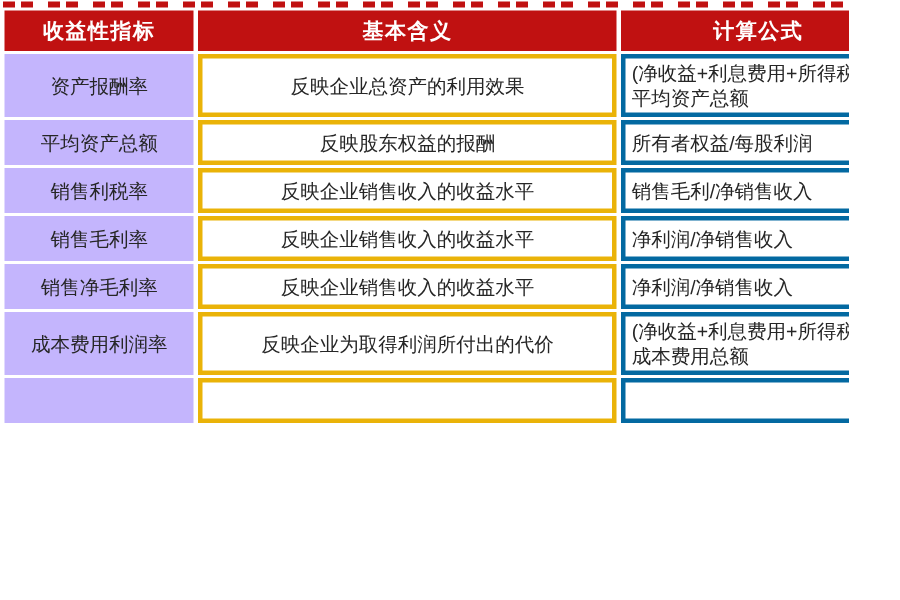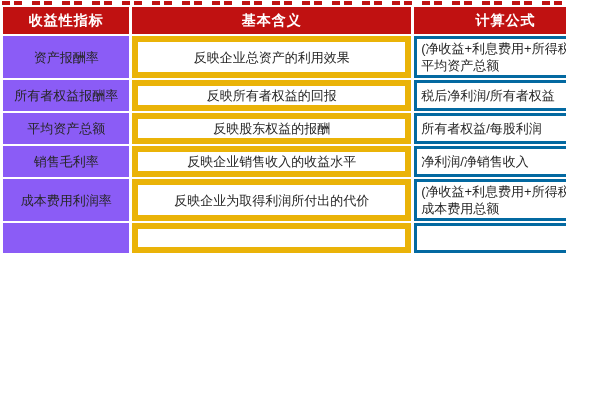--- a/index.html
+++ b/index.html
@@ -50,26 +50,26 @@
     box-sizing: border-box;
     height: 30px;
     font-size: 13px;
     line-height: 17px;
     color: #262626;
     vertical-align: middle;
     padding: 1px 5px;
     word-break: break-all;
   }
   td.cell-indicator {
-    background: #8b5cf6;
+    background: #c4b5fd;
     text-align: center;
   }
   td.cell-meaning {
     background: #ffffff;
-    border: 6px solid #eab308;
+    border: 3px solid #eab308;
     text-align: center;
   }
   td.cell-formula {
     background: #ffffff;
     border: 3px solid #0369a1;
     text-align: left;
     padding-left: 4px;
   }
 </style>
 </head>
@@ -93,31 +93,36 @@
       </tr>
     </thead>
     <tbody>
 
     <tr>
           <td class="cell-indicator">资产报酬率</td>
           <td class="cell-meaning">反映企业总资产的利用效果</td>
           <td class="cell-formula">(净收益+利息费用+所得税)/平均资产总额</td>
         </tr>
         <tr>
-          <td class="cell-indicator">所有者权益报酬率</td>
-          <td class="cell-meaning">反映所有者权益的回报</td>
-          <td class="cell-formula">税后净利润/所有者权益</td>
-        </tr>
-        <tr>
           <td class="cell-indicator">平均资产总额</td>
           <td class="cell-meaning">反映股东权益的报酬</td>
           <td class="cell-formula">所有者权益/每股利润</td>
         </tr>
         <tr>
+          <td class="cell-indicator">销售利税率</td>
+          <td class="cell-meaning">反映企业销售收入的收益水平</td>
+          <td class="cell-formula">销售毛利/净销售收入</td>
+        </tr>
+        <tr>
           <td class="cell-indicator">销售毛利率</td>
+          <td class="cell-meaning">反映企业销售收入的收益水平</td>
+          <td class="cell-formula">净利润/净销售收入</td>
+        </tr>
+        <tr>
+          <td class="cell-indicator">销售净毛利率</td>
           <td class="cell-meaning">反映企业销售收入的收益水平</td>
           <td class="cell-formula">净利润/净销售收入</td>
         </tr>
         <tr>
           <td class="cell-indicator">成本费用利润率</td>
           <td class="cell-meaning">反映企业为取得利润所付出的代价</td>
           <td class="cell-formula">(净收益+利息费用+所得税)/成本费用总额</td>
         </tr>
         <tr>
           <td class="cell-indicator"></td>

